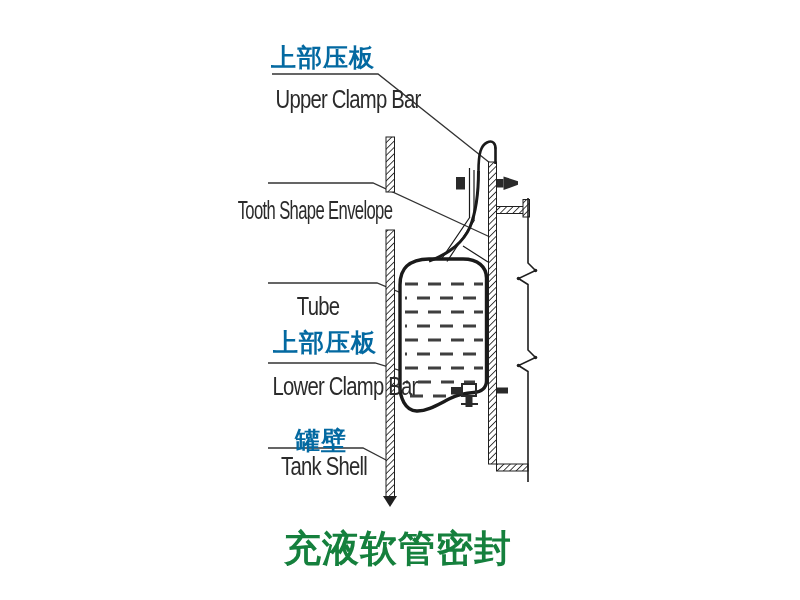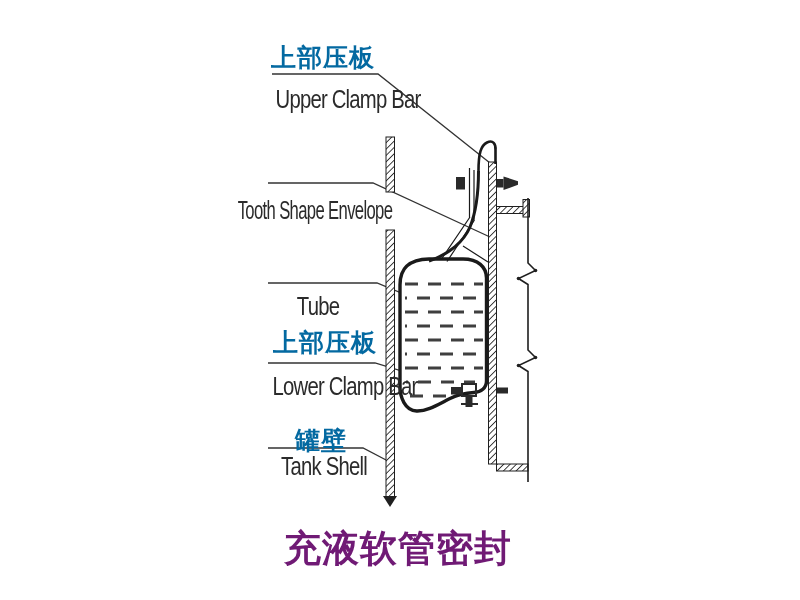--- a/index.html
+++ b/index.html
@@ -15,21 +15,21 @@
   }
   .en-label{
     position:absolute;transform:translate(-50%,-50%) scaleX(0.78);
     font-family:"Liberation Sans",sans-serif;font-weight:500;font-size:26px;
     color:#2b2b2b;white-space:nowrap;letter-spacing:-1px;
   }
   .en-narrow{transform:translate(-50%,-50%) scaleX(0.64);}
   .fig-title{
     position:absolute;transform:translate(-50%,-50%);
     font-family:"Liberation Sans",sans-serif;font-weight:600;font-size:37px;
-    color:#701a75;white-space:nowrap;letter-spacing:1px;
+    color:#15803d;white-space:nowrap;letter-spacing:1px;
   }
 </style>
 </head>
 <body>
 
 <div class="screen">
 
   <svg width="800" height="600" viewBox="0 0 800 600">
     <defs>
       <pattern id="hatch" patternUnits="userSpaceOnUse" width="4.5" height="4.5" patternTransform="rotate(45)">

